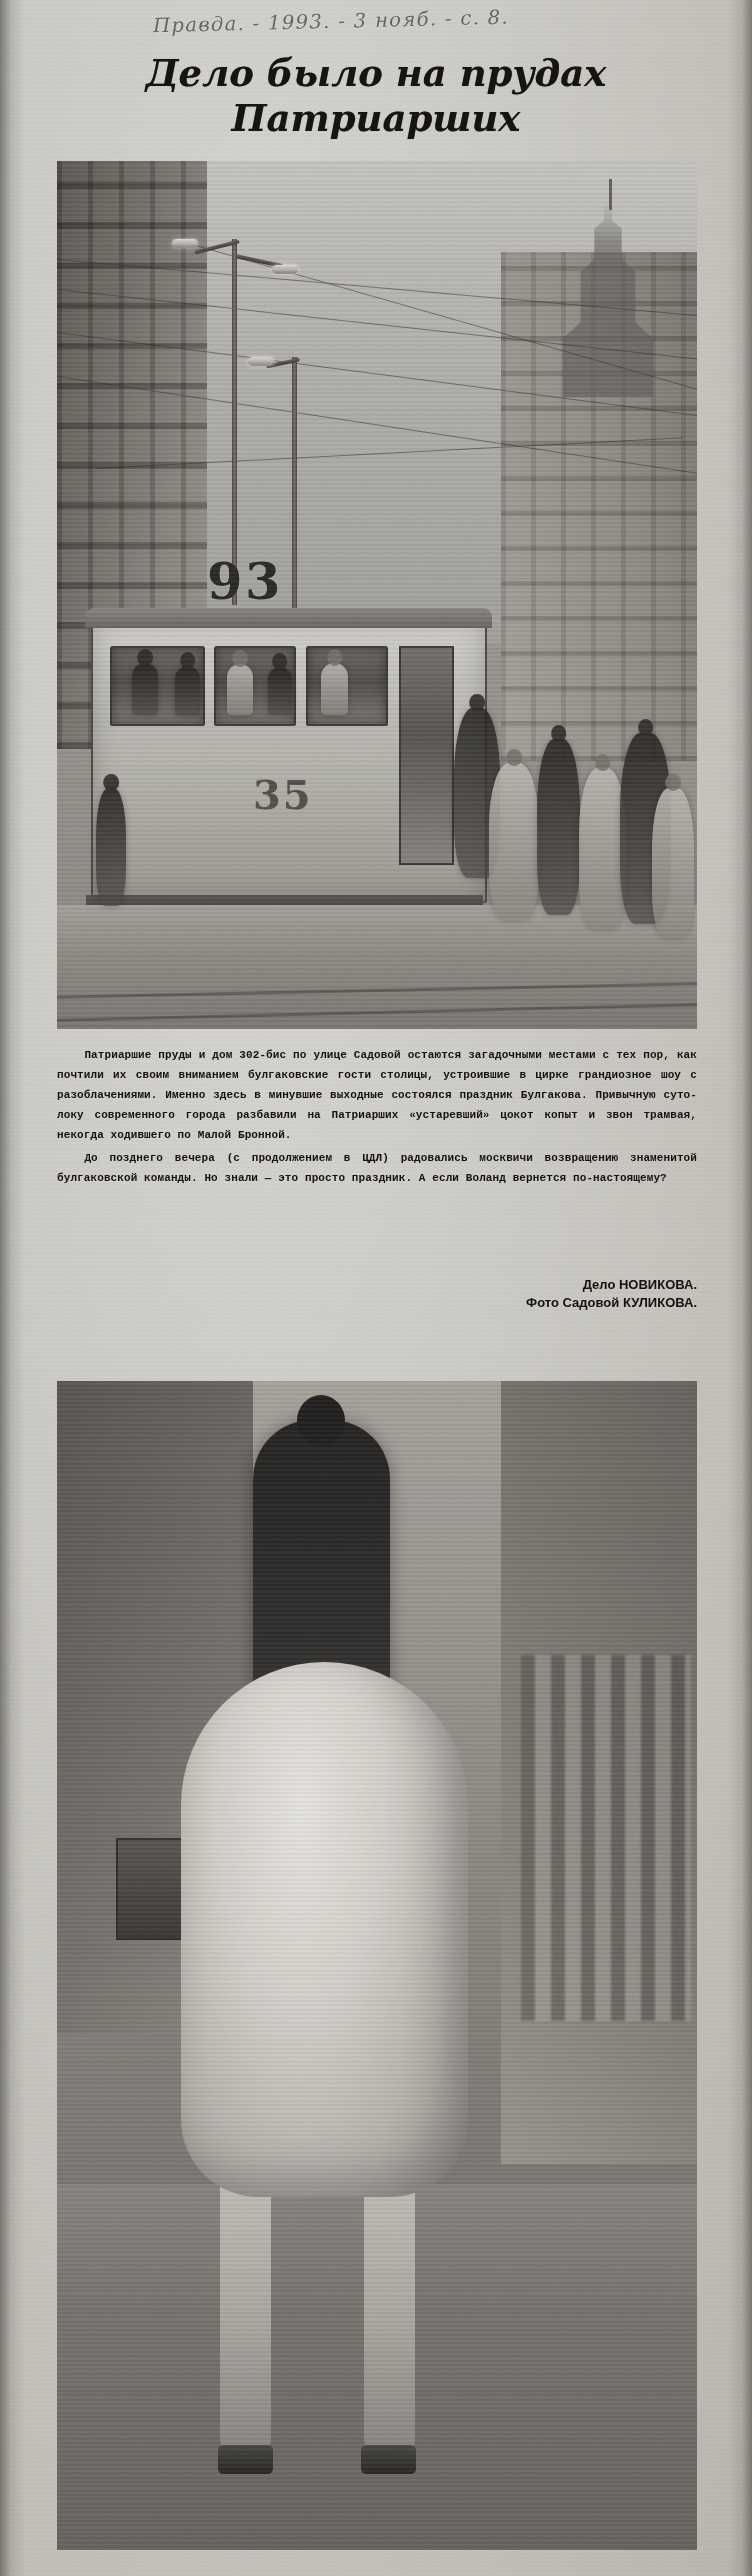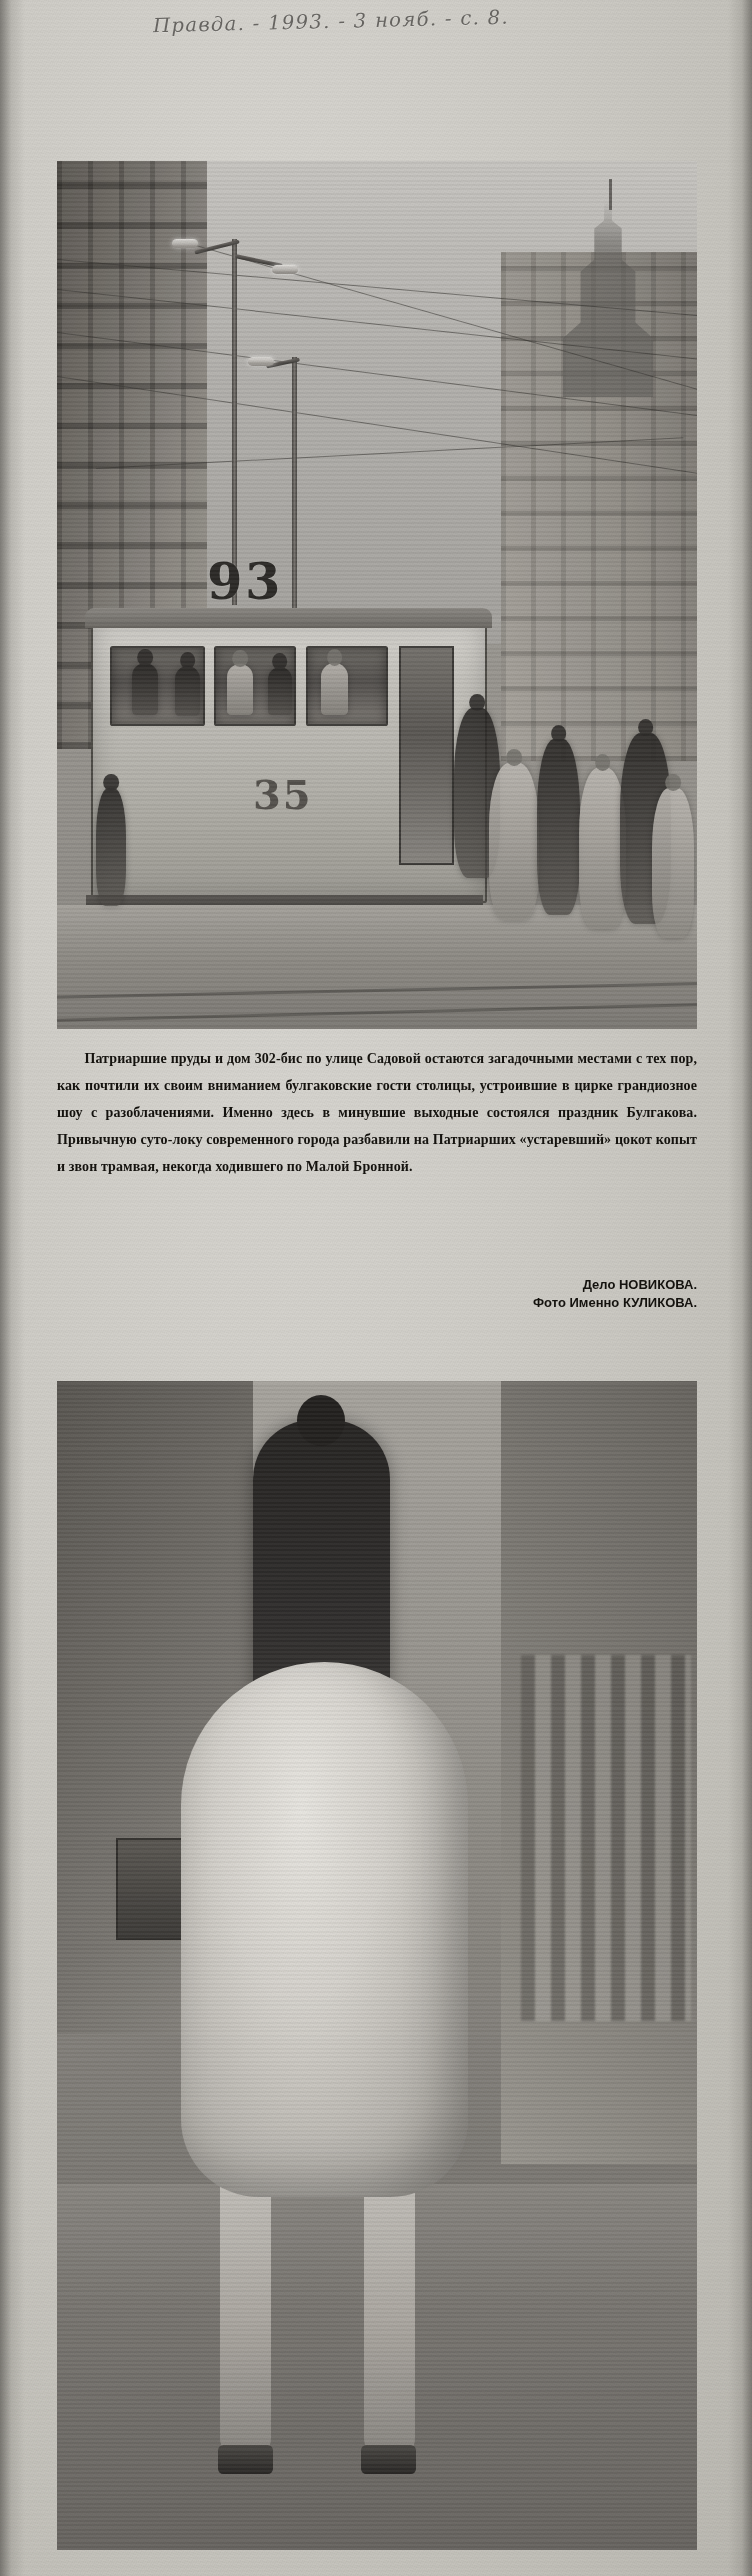--- a/index.html
+++ b/index.html
@@ -303,23 +303,23 @@
     background: linear-gradient(180deg,#5d5a55,#3f3d3a);
     border: 2px solid #33312e;
   }
 
   
   .body-text {
     position: absolute;
     left: 31px;
     top: 1045px;
     width: 640px;
-    font-family: Liberation Serif, serif;
-    font-size: 14px;
-    line-height: 27px;
+    font-family: Liberation Mono, monospace;
+    font-size: 11px;
+    line-height: 20px;
     color: #15130f;
     text-align: justify;
     font-weight: 600;
     letter-spacing: 0.1px;
   }
   .body-text p { margin: 0 0 2.6px 0; text-indent: 27.4px; }
   .signature {
     position: absolute;
     left: 31px;
     top: 1276px;
@@ -337,20 +337,24 @@
 
 <div class="page">
 
   <div class="edge-left"></div>
   <div class="edge-right"></div>
 
   <div class="content">
 
     <div class="handnote">Правда. - 1993. - 3 нояб. - с. 8.</div>
 
+    <h1 class="headline">
+      <span class="l1">Дело было на прудах</span>
+      <span class="l2">Патриарших</span>
+    </h1>
 
     <div class="photo" id="photo-tram">
       <div class="sky"></div>
       <div class="bldg-left"></div>
       <div class="bldg-right"></div>
       <div class="highrise"></div>
       <div class="spire"></div>
 
       <div class="wire" style="left:0px;  top:98px; width:679px; transform: rotate(5.0deg);"></div>
       <div class="wire" style="left:0px;  top:128px; width:679px; transform: rotate(6.2deg);"></div>
@@ -421,25 +425,26 @@
       <div class="ped light" style="left:595px; top:627px; width:42px; height:150px;">
           <span class="head"></span>
         </div>
       <div class="ped" style="left:39px;  top:627px; width:30px; height:118px;">
           <span class="head"></span>
         </div>
     </div>
 
     <div class="body-text">
       <p>Патриаршие пруды и дом 302-бис по улице Садовой остаются загадочными местами с тех пор, как почтили их  своим вниманием булгаковские гости столицы, устроившие в  цирке грандиозное шоу с разоблачениями. Именно здесь в минувшие выходные состоялся праздник Булгакова. Привычную суто-локу современного города разбавили на Патриарших «устаревший» цокот копыт и звон трамвая, некогда ходившего  по Малой Бронной.</p>
+      <p>До позднего вечера (с продолжением в ЦДЛ)  радовались москвичи возвращению знаменитой  булгаковской  команды. Но знали — это просто праздник. А если Воланд вернется по-настоящему?</p>
     </div>
 
     <div class="signature">
       <div>Дело НОВИКОВА.</div>
-      <div>Фото Именно КУЛИКОВА.</div>
+      <div>Фото Садовой КУЛИКОВА.</div>
     </div>
 
     <div class="photo" id="photo-horse">
       <div class="h-bg-left"></div>
       <div class="h-bg-right"></div>
       <div class="h-crowd"></div>
       <div class="h-wagon"></div>
       <div class="road"></div>
 
       <div class="rider"></div>

